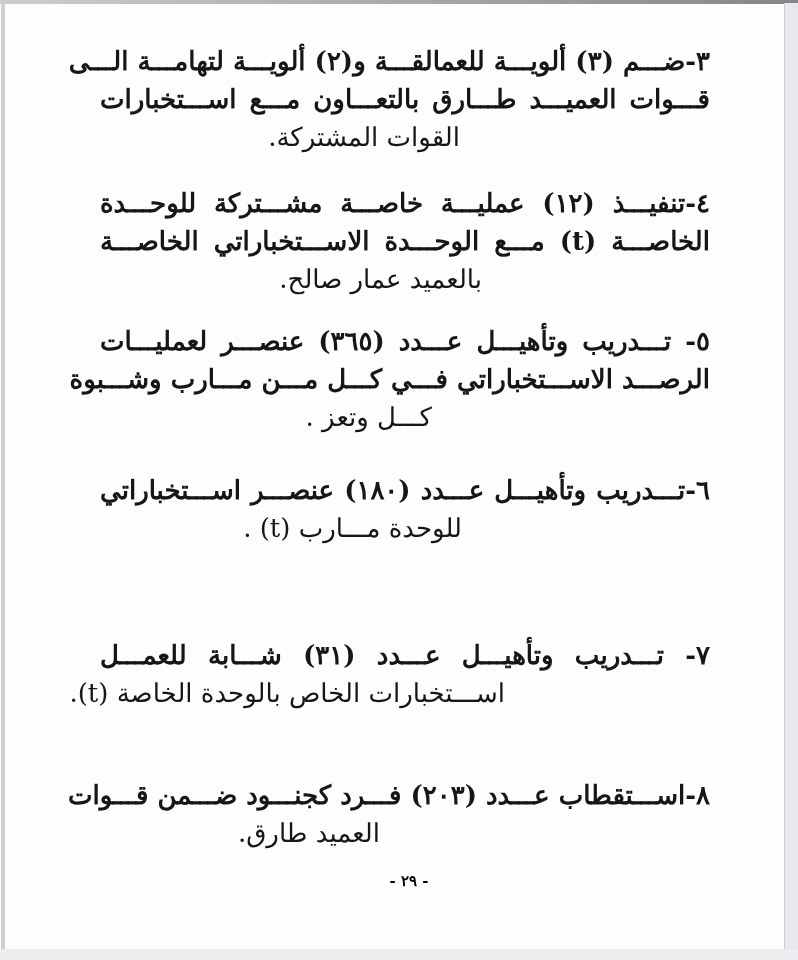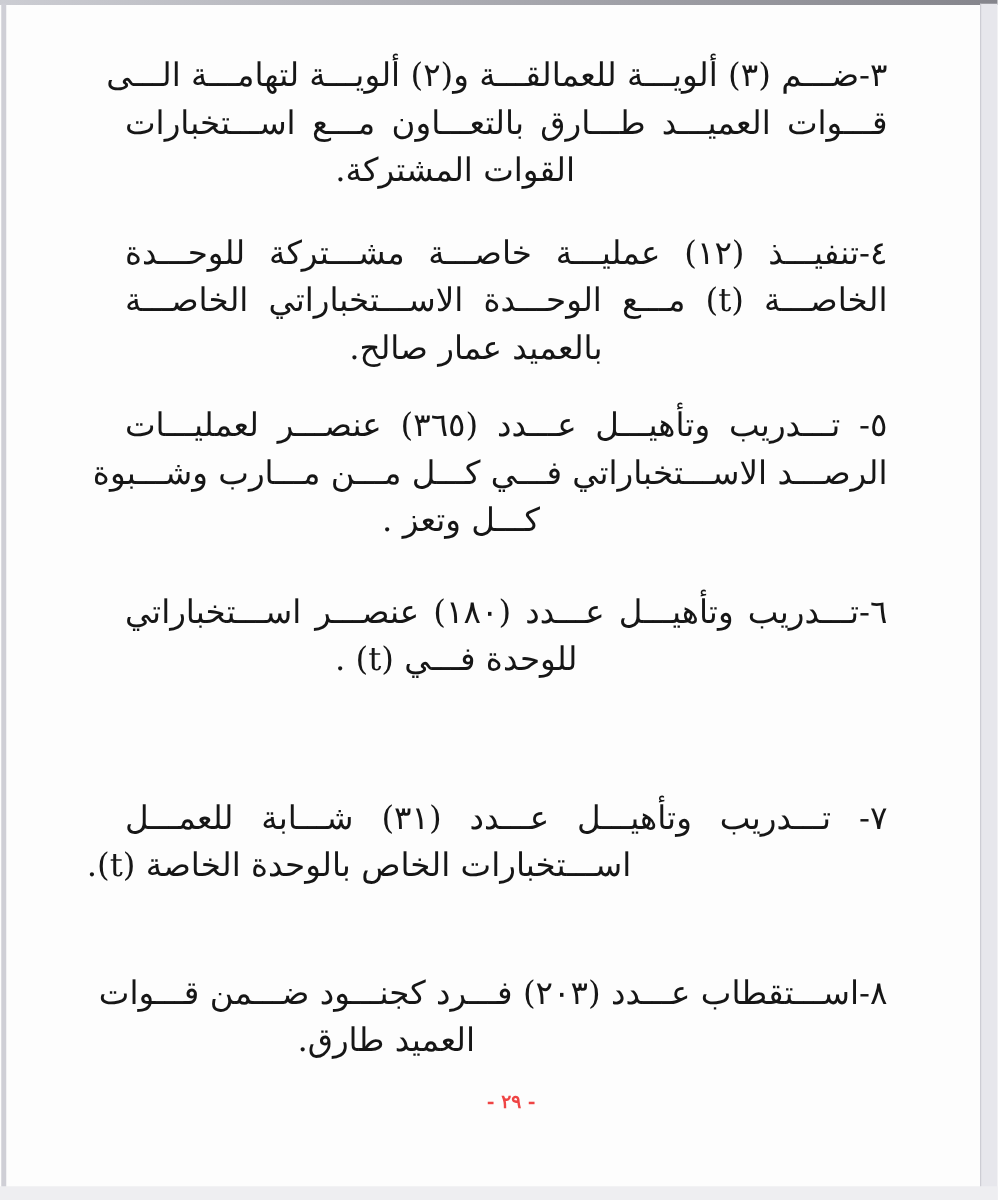--- a/index.html
+++ b/index.html
@@ -48,20 +48,21 @@
     line-height: 38px;
     font-weight: 500;
   }
   .line {
     white-space: nowrap;
   }
   .just {
     text-align: justify;
     text-align-last: justify;
     text-justify: inter-word;
+    font-weight: bold;
   }
   .end {
     text-align: right;
   }
   .end-3 { margin-right: 250px; }
   .end-4 { margin-right: 228px; }
   .end-5 { margin-right: 278px; }
   .end-6 { margin-right: 248px; }
   .end-7 { margin-right: 205px; }
   .end-8 { margin-right: 330px; }
@@ -75,21 +76,21 @@
 
   .pageno {
     position: absolute;
     top: 872px;
     left: 0;
     right: 12px;
     text-align: center;
     direction: rtl;
     font-size: 15px;
     font-weight: bold;
-    color: #ef4444;
+    color: #000000;
     letter-spacing: 2px;
     padding-left: 32px;
   }
 </style>
 </head>
 <body>
 
 <div class="page">
 
   <div class="edge-top"></div>
@@ -110,21 +111,21 @@
   </section>
 
   <section class="para pos-item5">
     <div class="line just">٥- تـــدريب وتأهيـــل عـــدد (٣٦٥) عنصـــر لعمليـــات</div>
     <div class="line just">الرصـــد الاســـتخباراتي فـــي كـــل مـــن مـــارب وشـــبوة</div>
     <div class="line end end-5">كـــل وتعز .</div>
   </section>
 
   <section class="para pos-item6">
     <div class="line just">٦-تـــدريب وتأهيـــل عـــدد (١٨٠) عنصـــر اســـتخباراتي</div>
-    <div class="line end end-6">للوحدة فـــي (t) .</div>
+    <div class="line end end-6">للوحدة مـــارب (t) .</div>
   </section>
 
   <section class="para pos-item7">
     <div class="line just">٧- تـــدريب وتأهيـــل عـــدد (٣١) شـــابة للعمـــل</div>
     <div class="line end end-7">اســـتخبارات الخاص بالوحدة الخاصة (t).</div>
   </section>
 
   <section class="para pos-item8">
     <div class="line just">٨-اســـتقطاب عـــدد (٢٠٣) فـــرد كجنـــود ضـــمن قـــوات</div>
     <div class="line end end-8">العميد طارق.</div>

